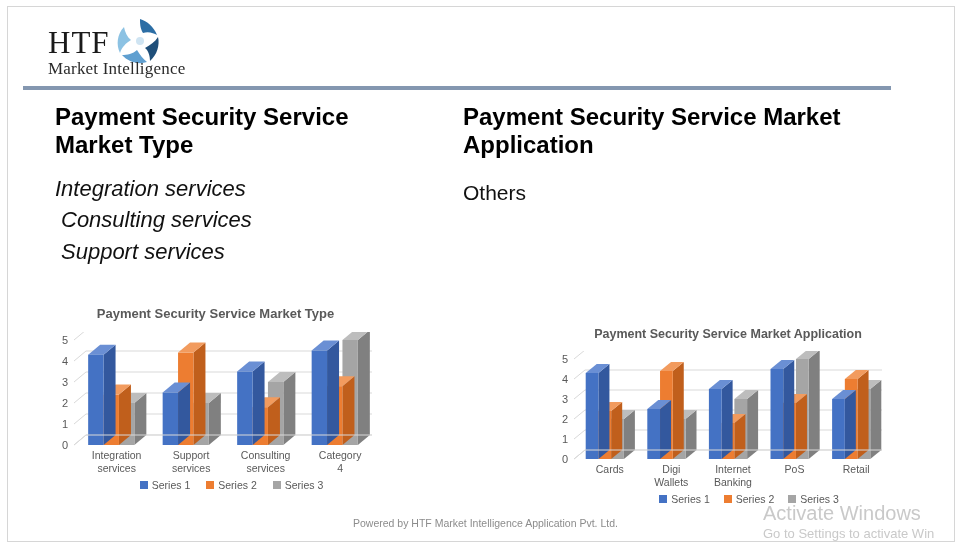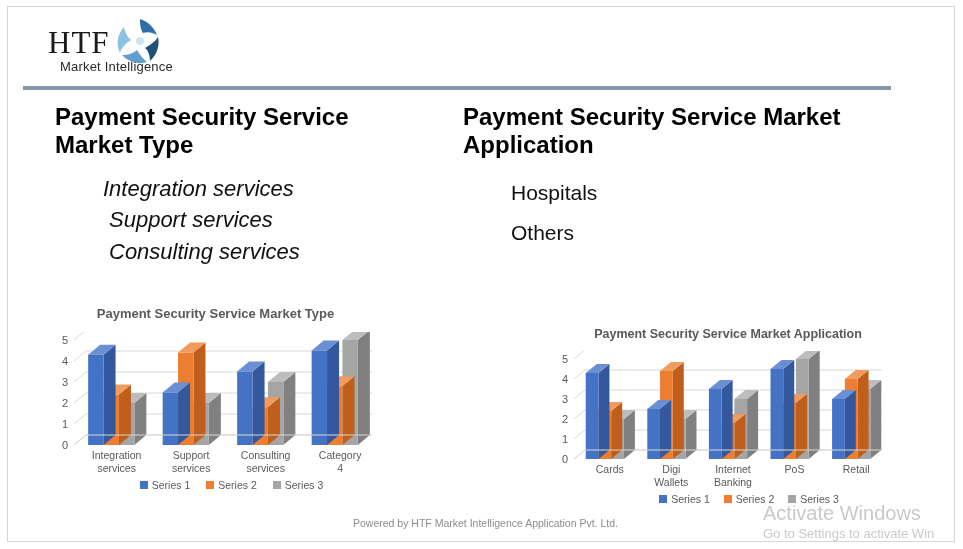--- a/index.html
+++ b/index.html
@@ -20,43 +20,43 @@
   .header{position:absolute;left:0;top:0;width:100%;height:88px;}
   .logo{position:absolute;left:40px;top:12px;width:120px;height:58px;}
   .logo-htf{
     position:absolute;left:0;top:8px;
     font-family:"Liberation Serif","DejaVu Serif",serif;
     font-size:31px;letter-spacing:1px;color:#1a1a1a;line-height:1;
   }
   .logo-htf .sm{font-size:22px;}
   .logo-mark{position:absolute;left:66px;top:-2px;width:52px;height:48px;}
   .logo-sub{
-    position:absolute;left:12px;top:40px;
-    font-family:Liberation Sans, sans-serif;
-    font-size:13px;color:#2a2a2a;letter-spacing:.2px;white-space:nowrap;
+    position:absolute;left:0;top:40px;
+    font-family:Liberation Serif, serif;
+    font-size:17px;color:#2a2a2a;letter-spacing:.2px;white-space:nowrap;
   }
   .divider{
     position:absolute;left:15px;top:79px;width:868px;height:4px;
     background:#8497b0;
   }
 
   
   .col{position:absolute;top:96px;}
   .col-left{left:47px;width:400px;}
   .col-right{left:455px;width:450px;}
 
   .col-title{
     font-size:24px;font-weight:bold;line-height:1.16;margin:0 0 14px 0;
     color:#000;
   }
   .col-left .col-title{width:310px;}
   .col-right .col-title{width:400px;}
 
   .bullets{margin:0;padding:0;list-style:none;}
-  .bullets li{font-size:21px;line-height:1.43;color:#111;white-space:nowrap;margin-left:48px;}
+  .bullets li{font-size:21px;line-height:1.43;color:#111;white-space:nowrap;}
   .col-left .bullets li{font-style:italic;font-size:22px;}
   .col-left .bullets li.indent{padding-left:6px;}
   .col-right .bullets li{font-size:21px;line-height:1.9;}
   .spell-err{
     text-decoration:underline wavy #e03a3a;
     text-decoration-skip-ink:none;
     -webkit-text-decoration:underline wavy #e03a3a;
   }
 
   
@@ -109,29 +109,28 @@
       </svg>
       <div class="logo-sub">Market Intelligence</div>
     </div>
     <div class="divider"></div>
   </div>
 
   <div class="col col-left">
     <h1 class="col-title">Payment Security Service Market Type</h1>
     <ul class="bullets">
       <li>Integration services</li>
+      <li class="indent">Consulting services</li>
       <li class="indent">Support services</li>
-      <li class="indent">Consulting services</li>
     </ul>
   </div>
 
   <div class="col col-right">
     <h1 class="col-title">Payment Security Service Market Application</h1>
     <ul class="bullets">
-      <li>Hospitals</li>
       <li>Others</li>
     </ul>
   </div>
 
   <div class="chart chart-left">
     <div class="chart-title">Payment Security Service Market Type</div>
     <div class="plot-wrap">
       <svg class="plot-svg" id="svg-chart-0" width="330" height="145" viewBox="0 0 330 145">
           <line x1="26" y1="113" x2="38" y2="103" stroke="#d9d9d9" stroke-width="1"></line>
           <line x1="38" y1="103" x2="324" y2="103" stroke="#d9d9d9" stroke-width="1"></line>

